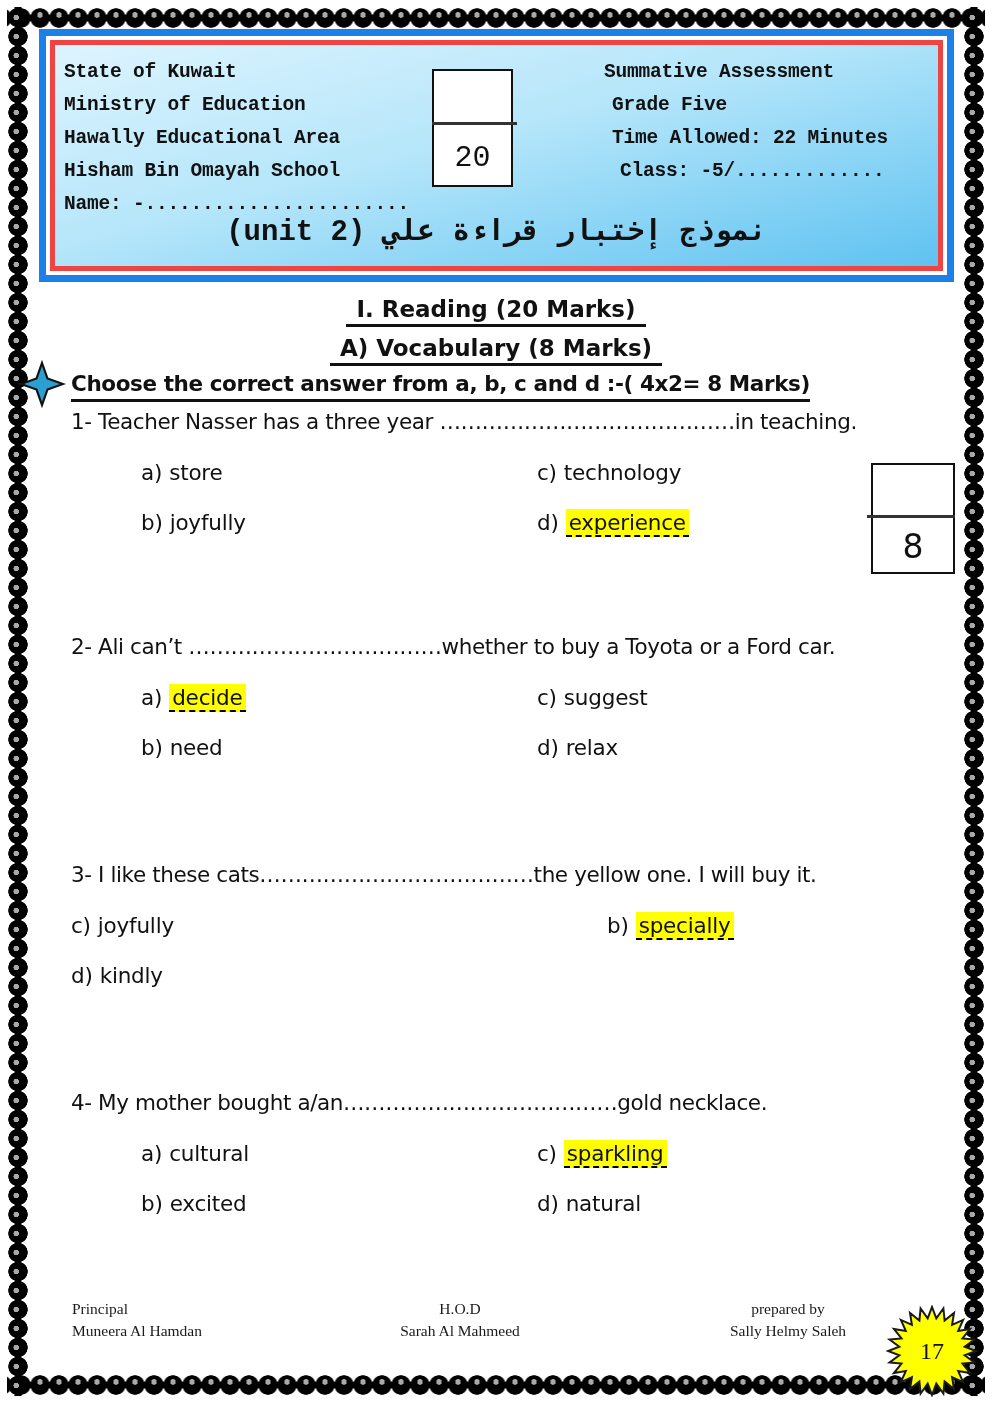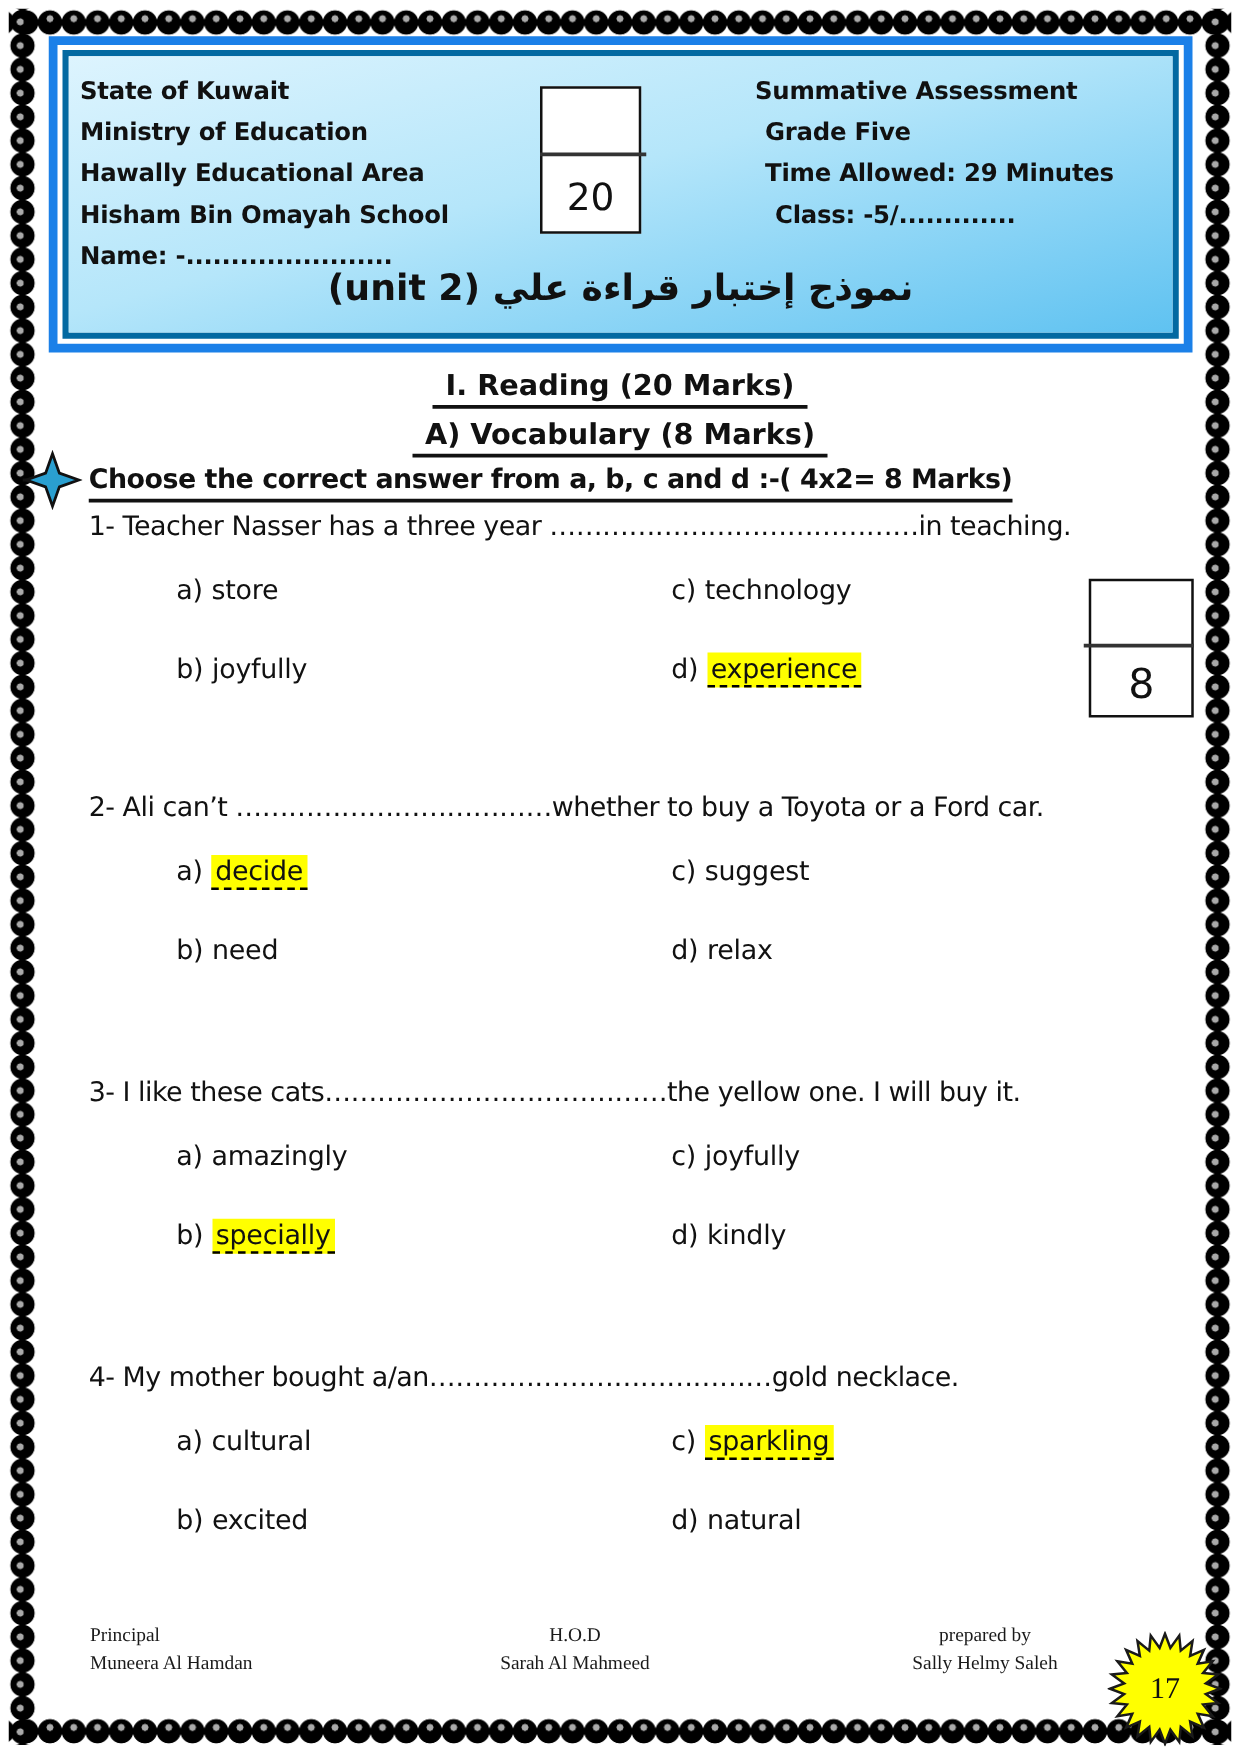--- a/index.html
+++ b/index.html
@@ -25,21 +25,21 @@
     background-size:22px 19px; background-repeat:repeat-y; background-position:center;
   }
   .bead-top { top:7px; } .bead-bottom { bottom:7px; }
   .bead-left { left:7px; } .bead-right { right:7px; }
 
   
   .hdr-outer {
     position:absolute; left:39px; top:29px; width:915px; height:253px;
     border:7px solid #1b80e8; background:#fff; z-index:2; padding:4px;
   }
-  .hdr-mid { width:100%; height:100%; border:5px solid #0369a1; }
+  .hdr-mid { width:100%; height:100%; border:5px solid #ef4444;font-family:Liberation Mono, monospace; }
   .hdr-in {
     position:relative; width:100%; height:100%;
     background:linear-gradient(165deg, #ddf4fe 0%, #b5e6fa 45%, #5fc2f1 100%);
   }
   .hdr-col { position:absolute; font-weight:bold; font-size:19.5px; line-height:33px; letter-spacing:-0.2px; white-space:nowrap; }
   .hdr-col.left { left:9px; top:11px; }
   .hdr-col.right { left:549px; top:11px; }
   .hdr-col .ind1 { padding-left:8px; } .hdr-col .ind2 { padding-left:16px; }
   .scorebox20 {
     position:absolute; left:377px; top:24px; width:81px; height:118px;
@@ -61,21 +61,21 @@
   .choose-line {
     position:absolute; left:71px; top:371px; z-index:3;
     font-weight:bold; font-size:21.5px; letter-spacing:-0.4px; white-space:nowrap;
     border-bottom:3.5px solid #111; padding-bottom:3px;
   }
   .sparkle { position:absolute; left:18px; top:360px; z-index:3; }
 
   
   .question { position:absolute; left:71px; width:870px; z-index:2; }
   .stem { font-size:21.5px; letter-spacing:-0.4px; white-space:nowrap; }
-  .opts { display:grid; grid-template-columns:466px 1fr; row-gap:38px; margin-top:26px; }
+  .opts { display:grid; grid-template-columns:466px 1fr; row-gap:25px; margin-top:26px; }
   .opt { font-size:21.5px; letter-spacing:-0.2px; white-space:nowrap; }
   .opt.colL { padding-left:70px; }
   .opt .olabel { margin-right:7px; }
   .hl { background:#ffff00; border-bottom:2.5px dashed #000; padding:1px 3px 0 3px;text-align:right; }
   .q1 { top:409px; } .q2 { top:634px; } .q3 { top:862px; } .q4 { top:1090px; }
 
   .scorebox8 {
     position:absolute; left:871px; top:463px; width:84px; height:111px;
     background:#fff; border:2.5px solid #111; z-index:2;
   }
@@ -111,21 +111,21 @@
           <div>Hisham Bin Omayah School</div>
           <div>Name: -.......................</div>
         </div>
         <div class="scorebox20">
           <div class="divider"></div>
           <div class="val">20</div>
         </div>
         <div class="hdr-col right">
           <div>Summative Assessment</div>
           <div class="ind1">Grade Five</div>
-          <div class="ind1">Time Allowed: 29 Minutes</div>
+          <div class="ind1">Time Allowed: 22 Minutes</div>
           <div class="ind2">Class: -5/.............</div>
         </div>
         <div class="hdr-arabic">نموذج إختبار قراءة علي (unit 2)</div>
       </div>
     </div>
   </div>
 
   <div class="ttl ttl-reading">
     <span>I. Reading (20 Marks)</span>
   </div>
@@ -176,23 +176,20 @@
       </div>
       <div class="opt">
         <span class="olabel">d)</span><span>relax</span>
       </div>
     </div>
   </section>
 
   <section class="question q3">
     <p class="stem">3- I like these cats…………………………………the yellow one. I will buy it.</p>
     <div class="opts">
-      <div class="opt colL">
-        <span class="olabel">a)</span><span>amazingly</span>
-      </div>
       <div class="opt">
         <span class="olabel">c)</span><span>joyfully</span>
       </div>
       <div class="opt colL">
         <span class="olabel">b)</span><span class="hl">specially</span>
       </div>
       <div class="opt">
         <span class="olabel">d)</span><span>kindly</span>
       </div>
     </div>

